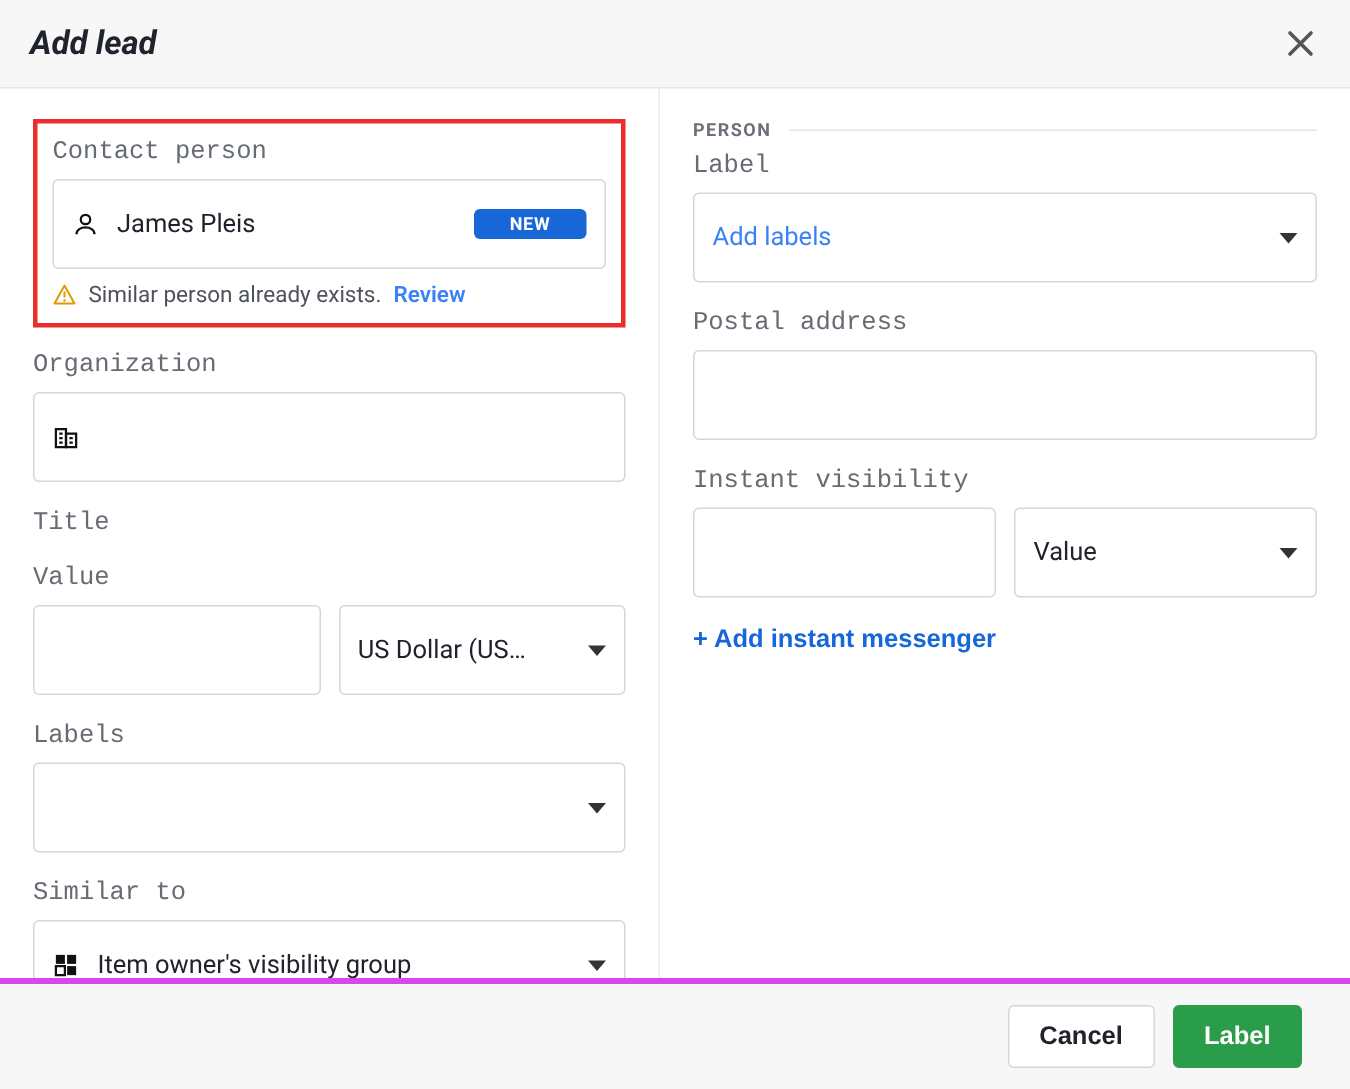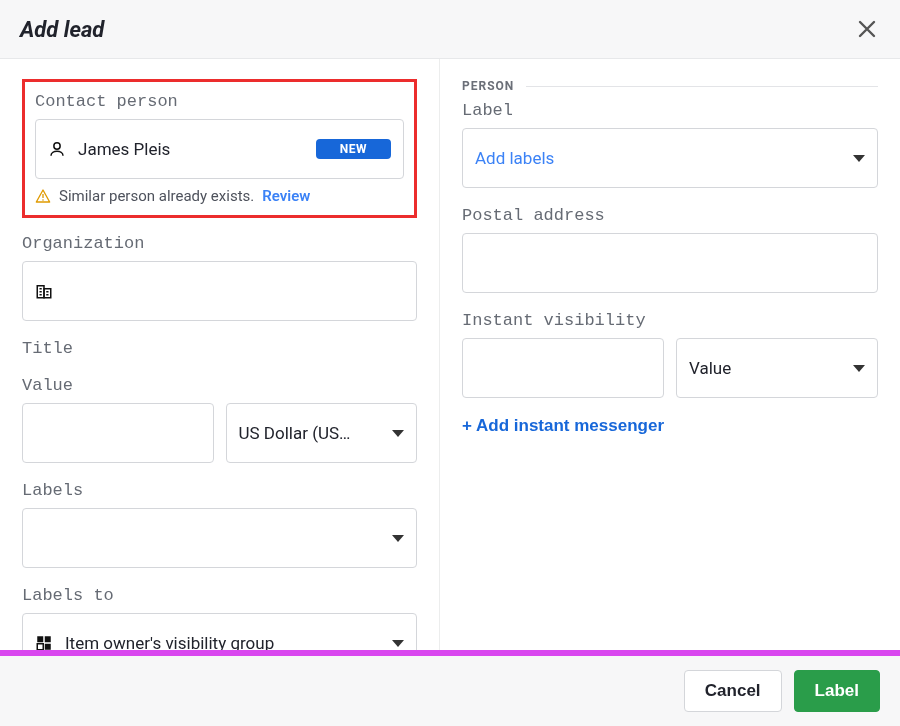--- a/index.html
+++ b/index.html
@@ -125,23 +125,23 @@
     color: #1767d9;
     font-weight: 700;
     font-size: 17px;
     cursor: pointer;
     background:none; border:none; padding:0;
   }
   .footer {
     display: flex;
     justify-content: flex-end;
     gap: 12px;
-    padding: 14px 20px;
+    padding: 14px 32px;
     background: #f7f7f8;
-    border-top: 6px solid #d946ef;
+    border-top: 4px solid #d946ef;
   }
   .btn {
     height: 42px;
     padding: 0 20px;
     border-radius: 4px;
     font-size: 17px;
     font-weight: 600;
     cursor: pointer;
     border: 1px solid #d4d6da;
     background: #fff;
@@ -238,21 +238,21 @@
 
     <div class="field">
       <div class="label">Labels</div>
       <div class="select">
         <span class="txt"></span>
         <span class="caret"></span>
       </div>
     </div>
 
     <div class="field">
-      <div class="label">Labels to</div>
+      <div class="label">Similar to</div>
       <div class="select">
         <div class="vis-left">
           <span class="icon">
             <svg width="18" height="18" viewBox="0 0 24 24">
                 <rect x="3" y="3" width="8" height="8" fill="#111"></rect>
                 <rect x="13" y="3" width="8" height="8" fill="#111"></rect>
                 <rect x="3" y="13" width="8" height="8" fill="none" stroke="#111" stroke-width="2"></rect>
                 <rect x="13" y="13" width="8" height="8" fill="#111"></rect>
               </svg>
           </span>

